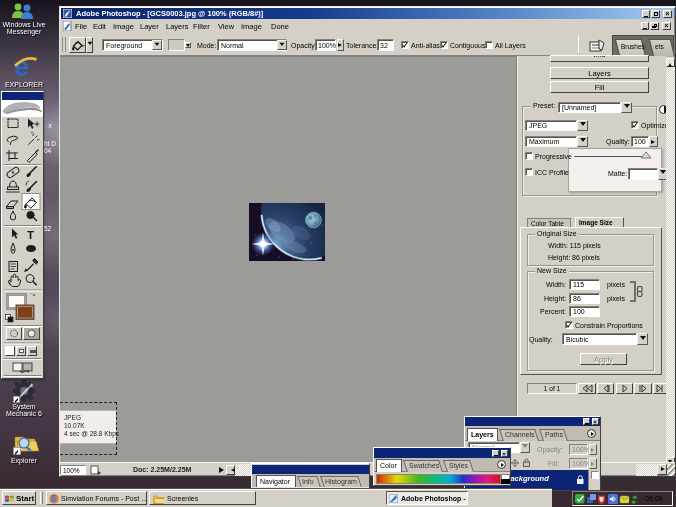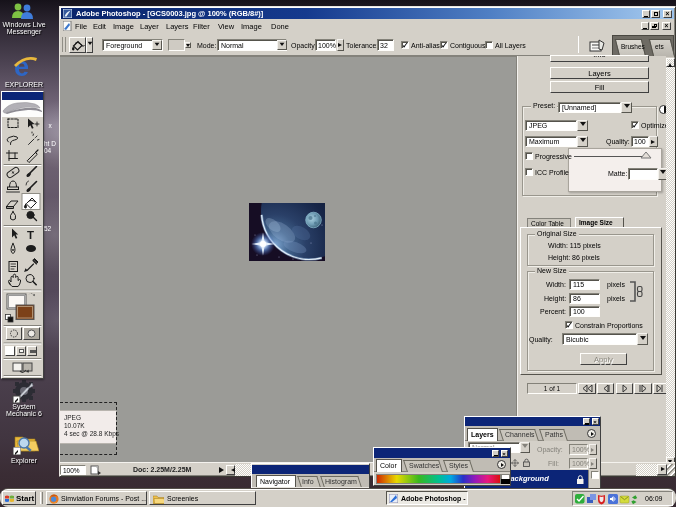--- a/index.html
+++ b/index.html
@@ -551,21 +551,21 @@
           <span class="lbl" style="left:3px;top:1.5px;">Navigator</span>
         </div>
     <div class="ab tab" style="left:47px;top:2px;width:20px;height:11px;"></div>
         <span class="tabtxt" style="left:50px;top:3.5px;color:#333;">Info</span>
     <div class="ab tab" style="left:70px;top:2px;width:38px;height:11px;"></div>
         <span class="tabtxt" style="left:73px;top:3.5px;color:#333;">Histogram</span>
   </div>
   <div class="ab" style="left:0;top:23px;width:117px;height:4px;background:#e8e5df;"></div>
 </div>
 
-<div class="ab" id="taskbar" style="left:0;top:489px;width:676px;height:18px;background:#d4d0c8;border-top:1px solid #fff;box-shadow:0 -1px 0 #55514b;border-radius:8px;">
+<div class="ab" id="taskbar" style="left:0;top:489px;width:552px;height:18px;background:#d4d0c8;border-top:1px solid #fff;box-shadow:0 -1px 0 #55514b;">
   <div class="ab btn2" style="left:2px;top:1px;width:34px;height:14px;">
     <svg class="ab" style="left:2px;top:2px;" width="9" height="9" viewBox="0 0 9 9">
           <path d="M0 2 Q2 1 4 2 L4 4.4 0 4.4z" fill="#d83b28"></path>
           <path d="M4.6 2 Q6.6 1 9 2 L9 4.4 4.6 4.4z" fill="#6fae3c"></path>
           <path d="M0 5 L4 5 4 7.5 Q2 8.3 0 7.5z" fill="#2a6cd8"></path>
           <path d="M4.6 5 L9 5 9 7.5 Q6.6 8.3 4.6 7.5z" fill="#e8b62a"></path>
         </svg>
     <span class="lbl" style="left:13px;top:2px;font-size:8px;font-weight:bold;">Start</span>
   </div>
   <div class="ab" style="left:40px;top:2px;width:3px;height:12px;border-left:1px solid #fff;border-right:1px solid #84827b;"></div>

